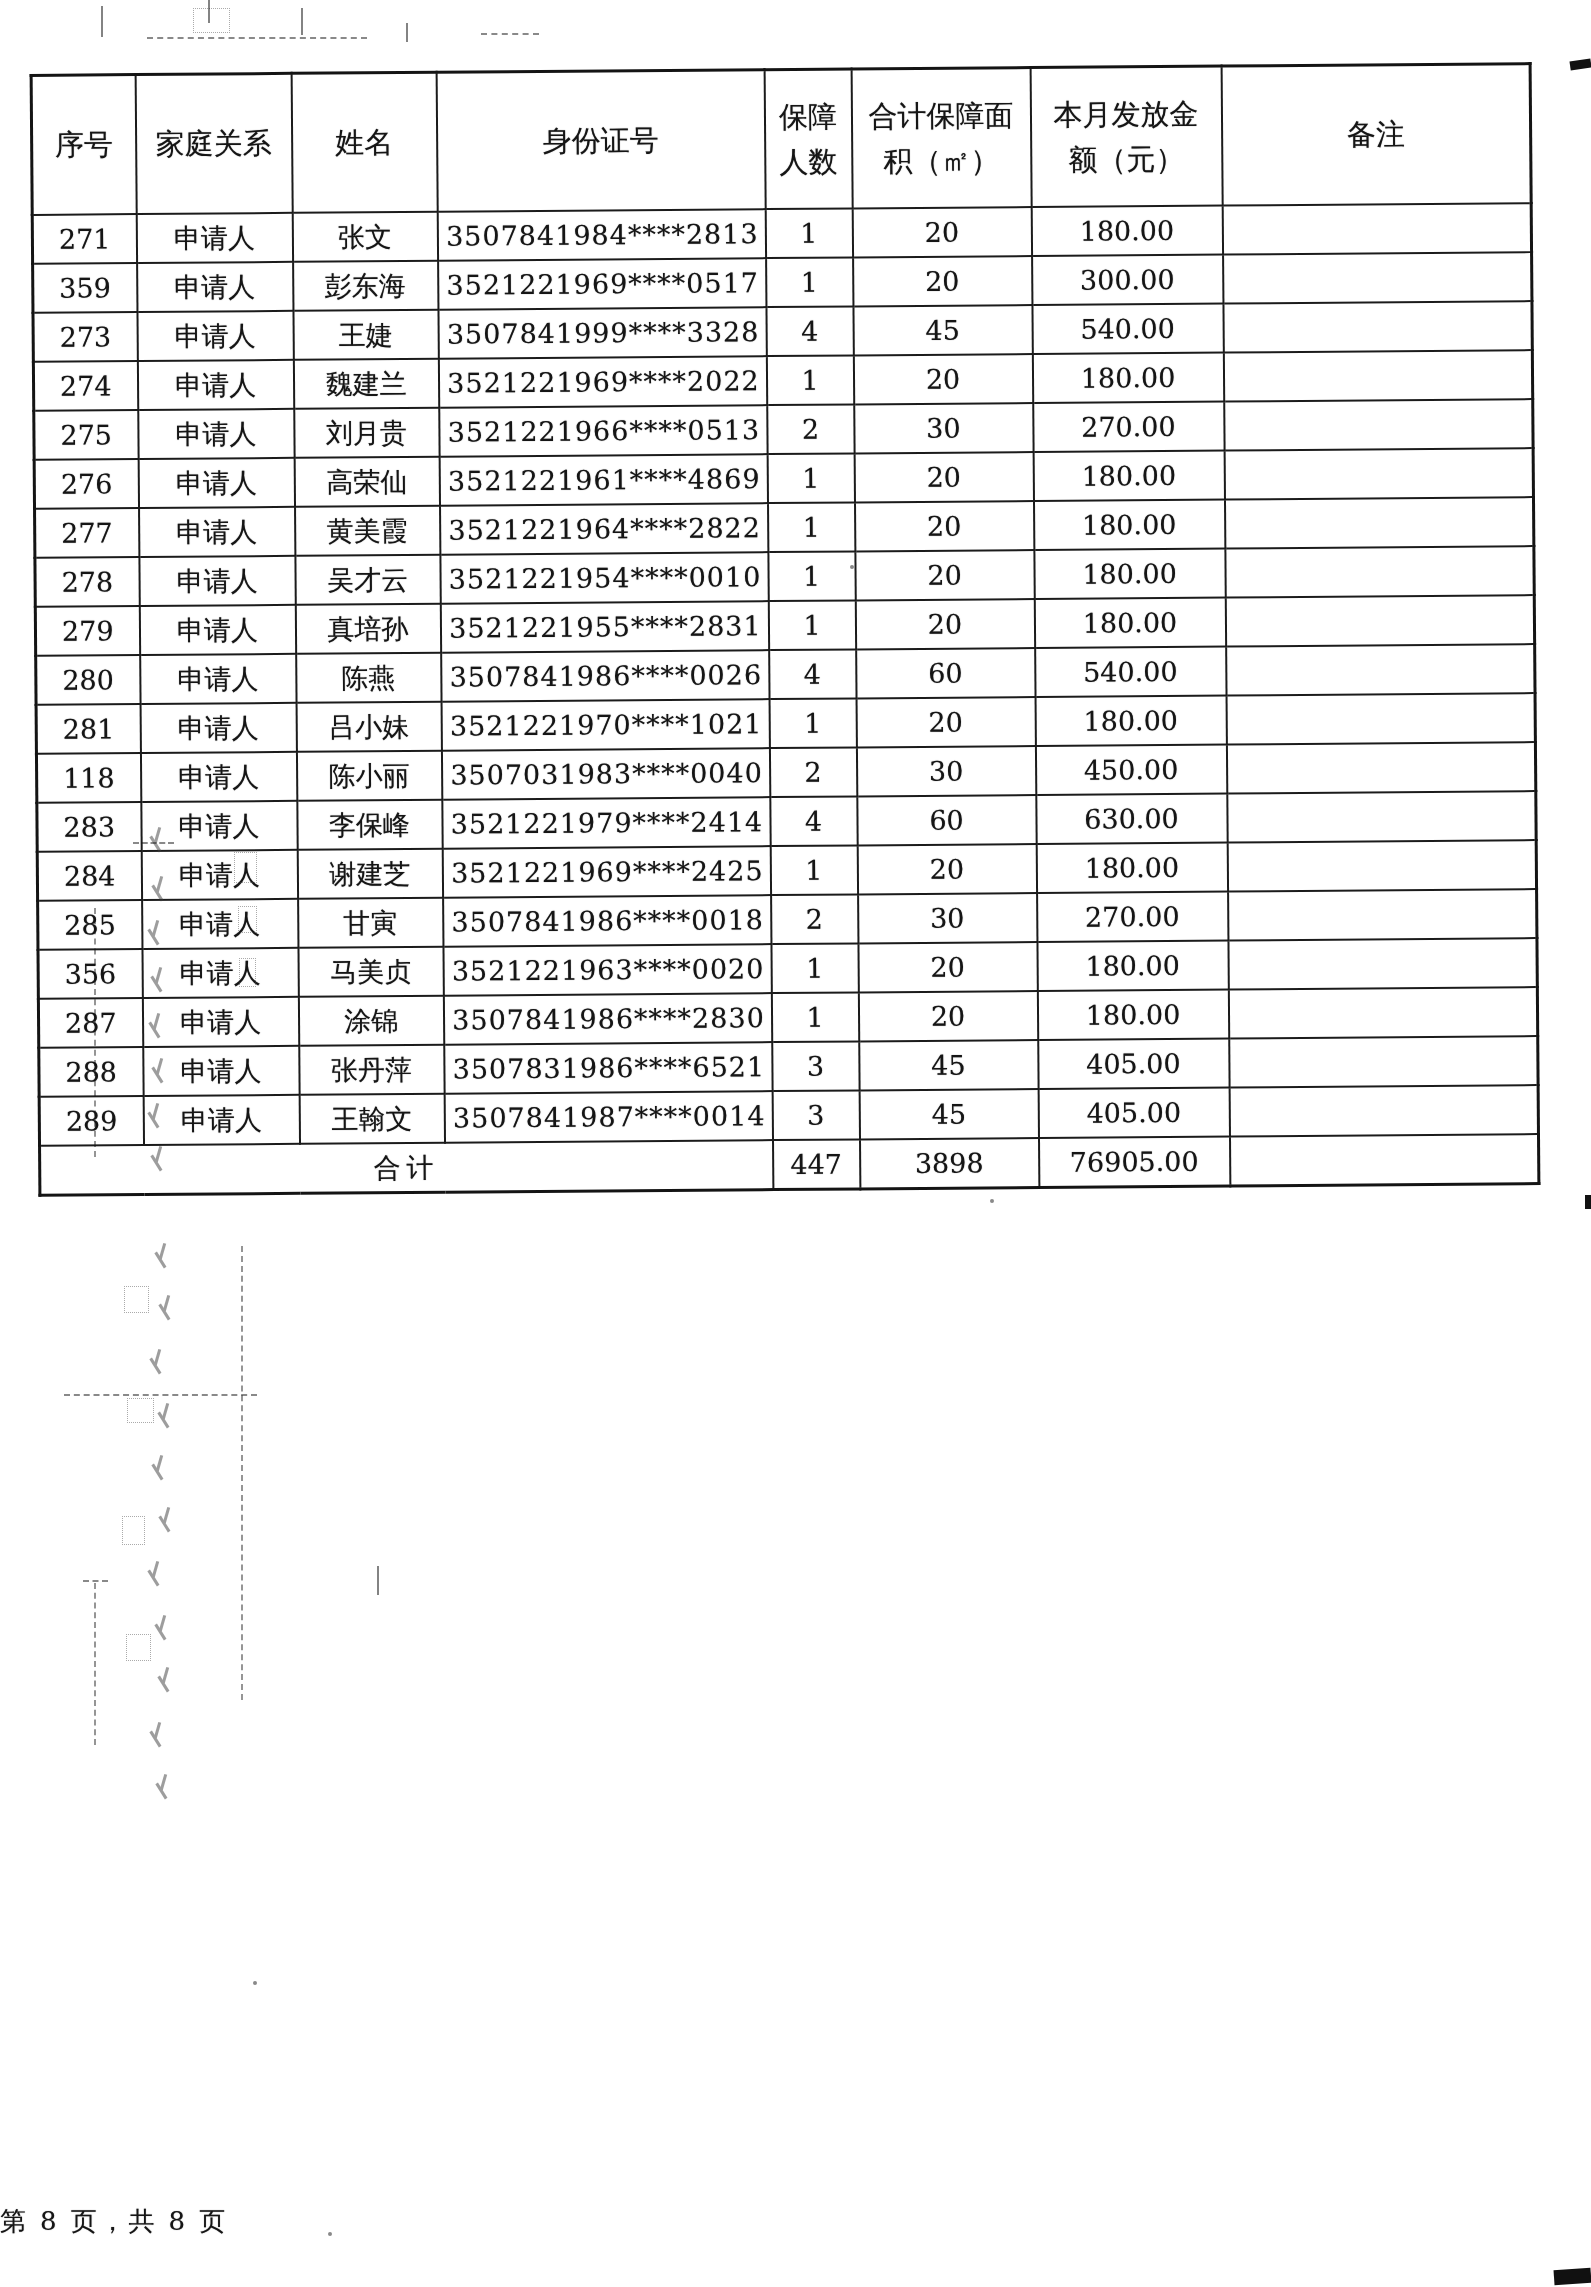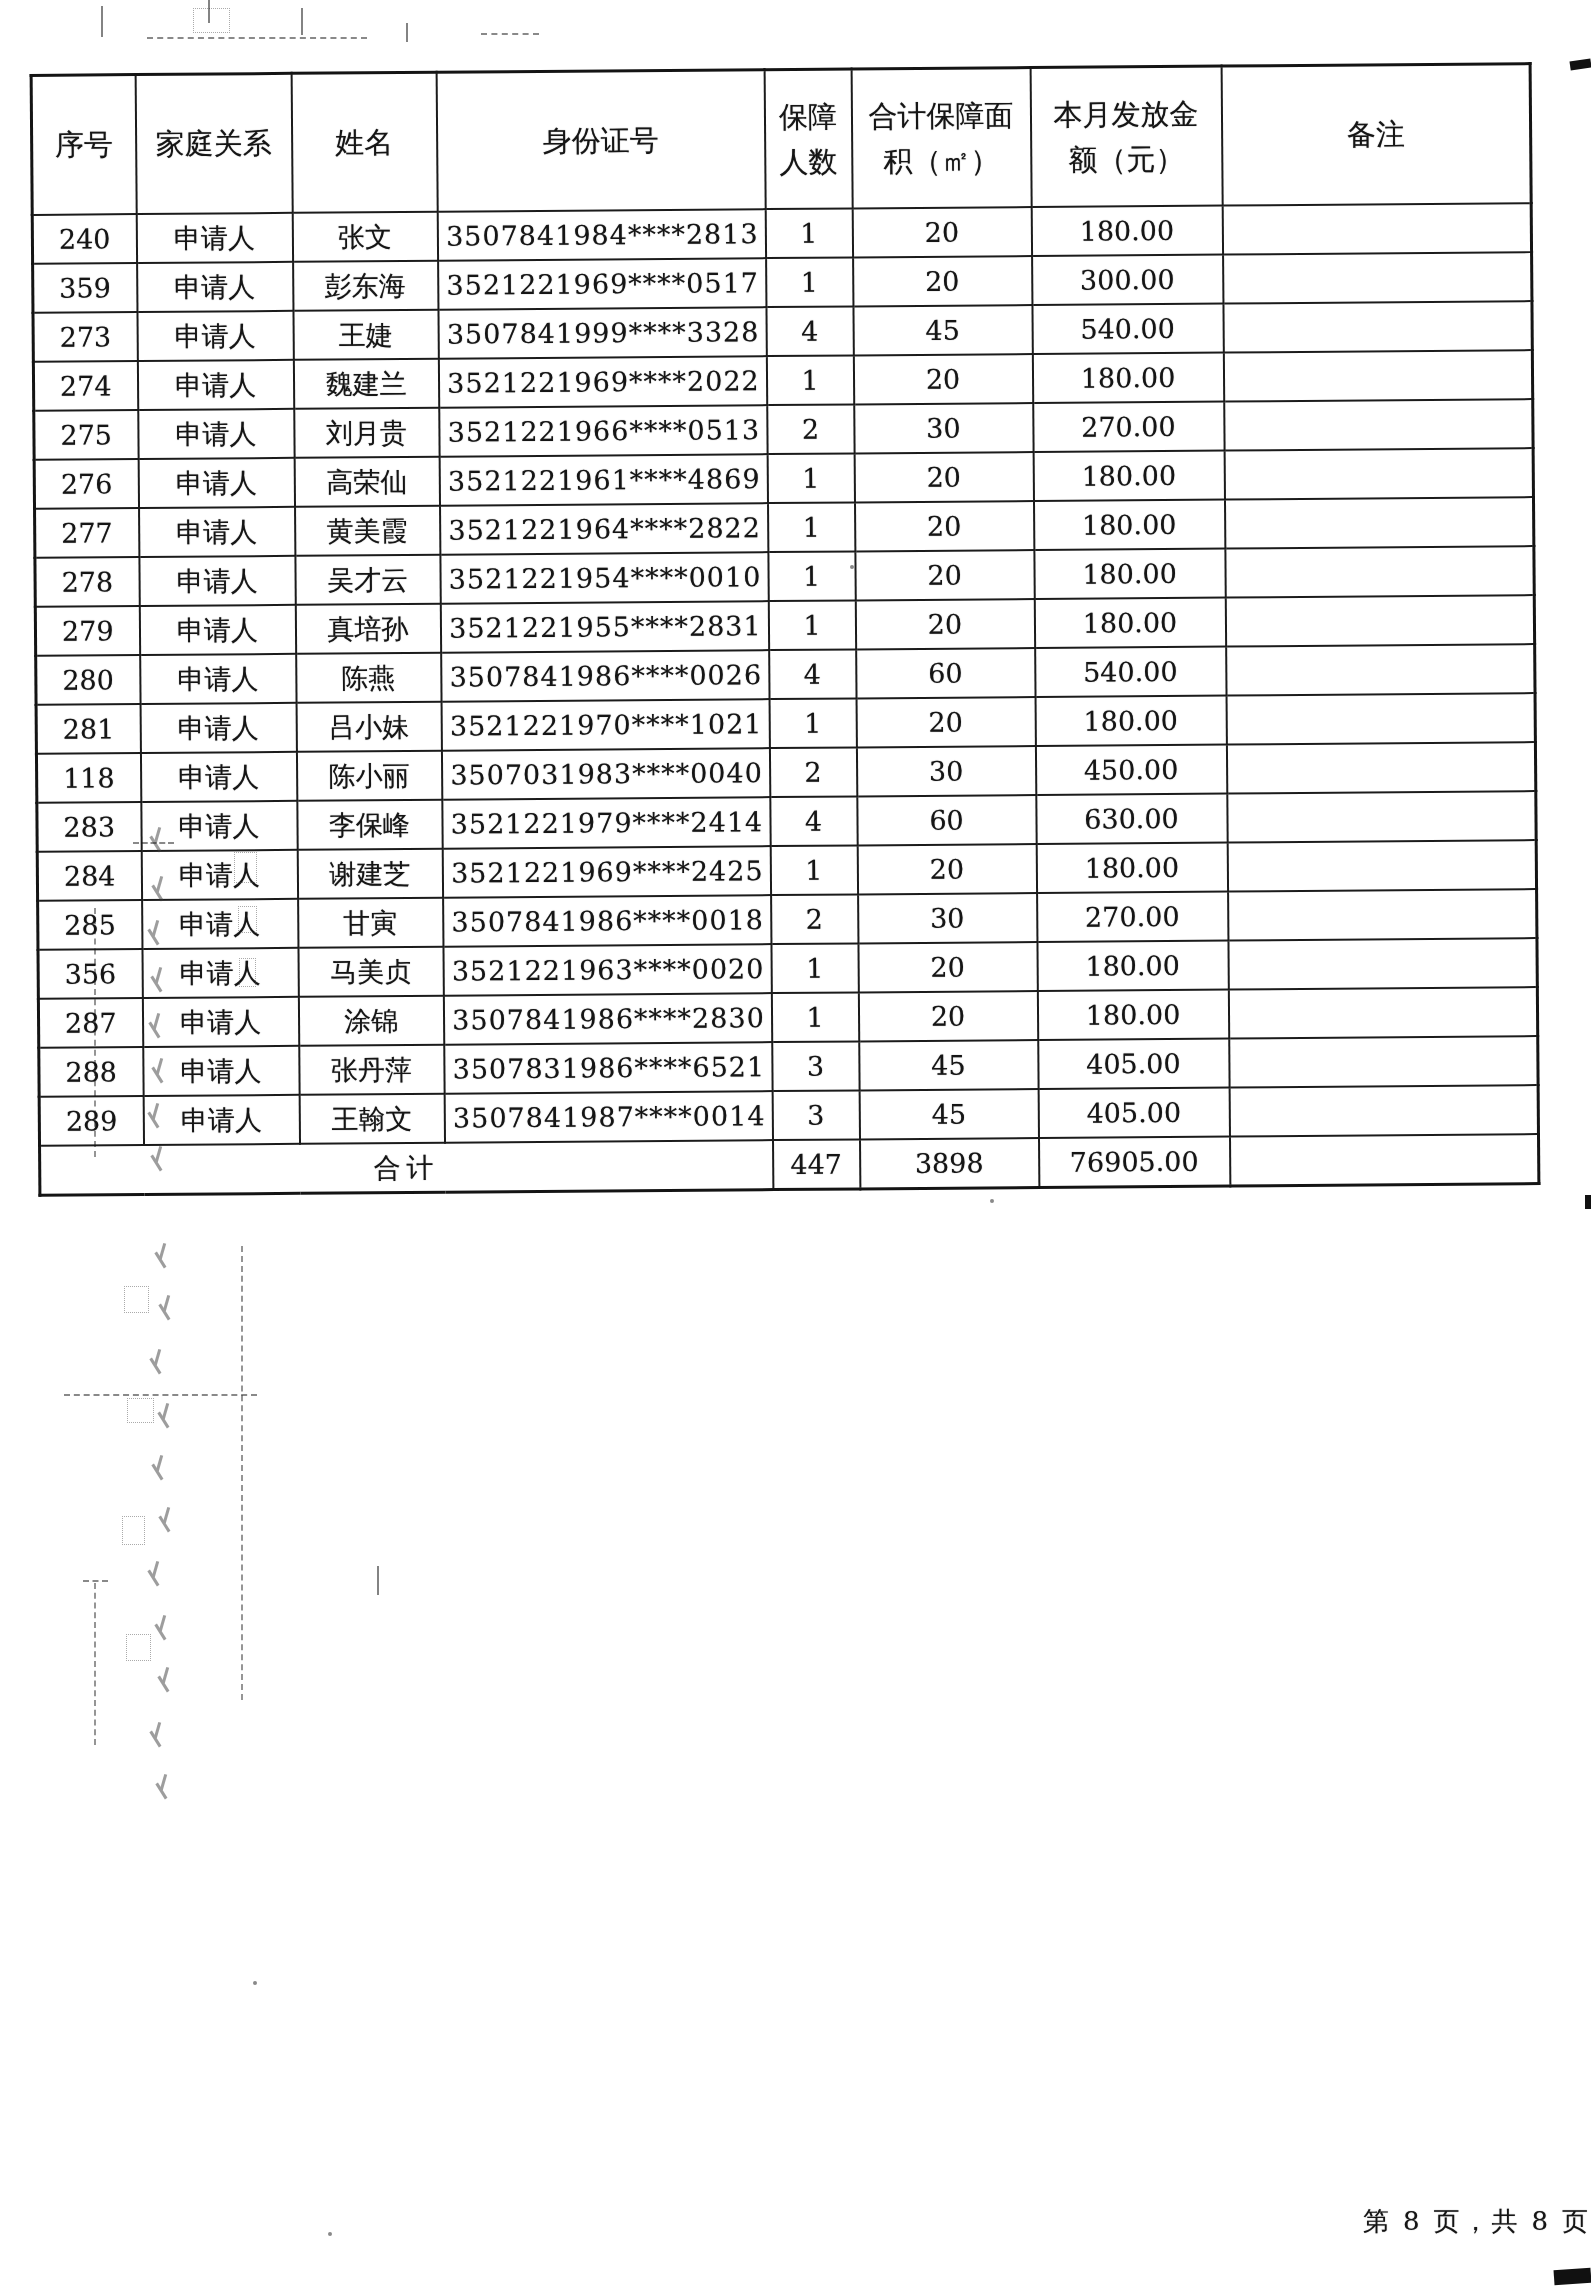--- a/index.html
+++ b/index.html
@@ -30,21 +30,21 @@
   }
   table.subsidy td{
     height:47px;font-size:27px;line-height:1.1;
   }
   td.idnum{font-size:28px;letter-spacing:1px;}
   td.total-label{font-size:29px;letter-spacing:5.8px;}
   th.th-amount{padding:0 13.5px;}
   
   .footer{
     position:absolute;left:0;top:2204px;width:100%;
-    text-align:right;font-size:26px;letter-spacing:2.9px;
+    text-align:left;font-size:26px;letter-spacing:2.9px;
     text-shadow:0 0 1px rgba(0,0,0,0.5);
   }
   
   .art{position:absolute;pointer-events:none;}
   .g-ren{width:23px;height:27px;opacity:.5;filter:blur(0.4px);}
   .g-ren::before{content:"";position:absolute;left:10.6px;top:1px;width:2.9px;height:16.4px;background:#3d3d3d;transform:rotate(16deg);}
   .g-ren::after{content:"";position:absolute;left:8.7px;top:8.7px;width:2.9px;height:18.3px;background:#3d3d3d;transform:rotate(-32deg);}
   .g-frag{opacity:.45;filter:blur(0.5px);border:1.9px dotted #444;}
   .vdash{border-left:2.4px dashed rgba(20,20,20,.45);width:0;filter:blur(0.3px);}
   .hdash{border-top:2.9px dashed rgba(20,20,20,.5);height:0;filter:blur(0.3px);}
@@ -74,21 +74,21 @@
         <th>姓名</th>
         <th>身份证号</th>
         <th>保障人数</th>
         <th>合计保障面积（㎡）</th>
         <th class="th-amount">本月发放金额（元）</th>
         <th>备注</th>
       </tr>
     </thead>
     <tbody id="table-body">
         <tr>
-          <td>240</td>
+          <td>271</td>
           <td>申请人</td>
           <td>张文</td>
           <td class="idnum">3507841984****2813</td>
           <td>1</td>
           <td>20</td>
           <td>180.00</td>
           <td></td>
         </tr>
         <tr>
           <td>359</td>

